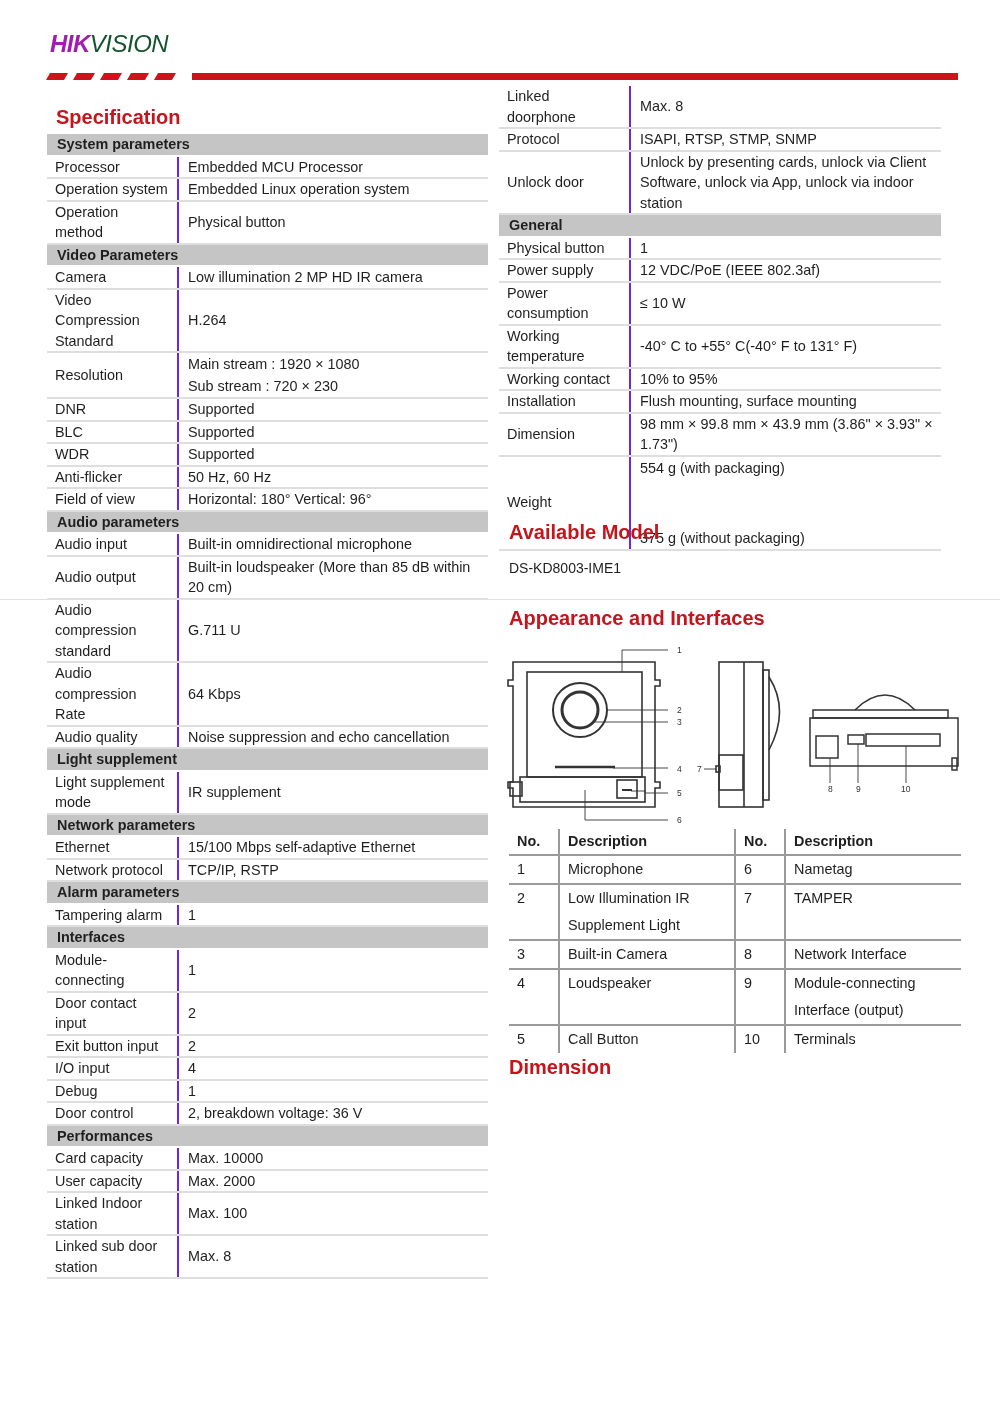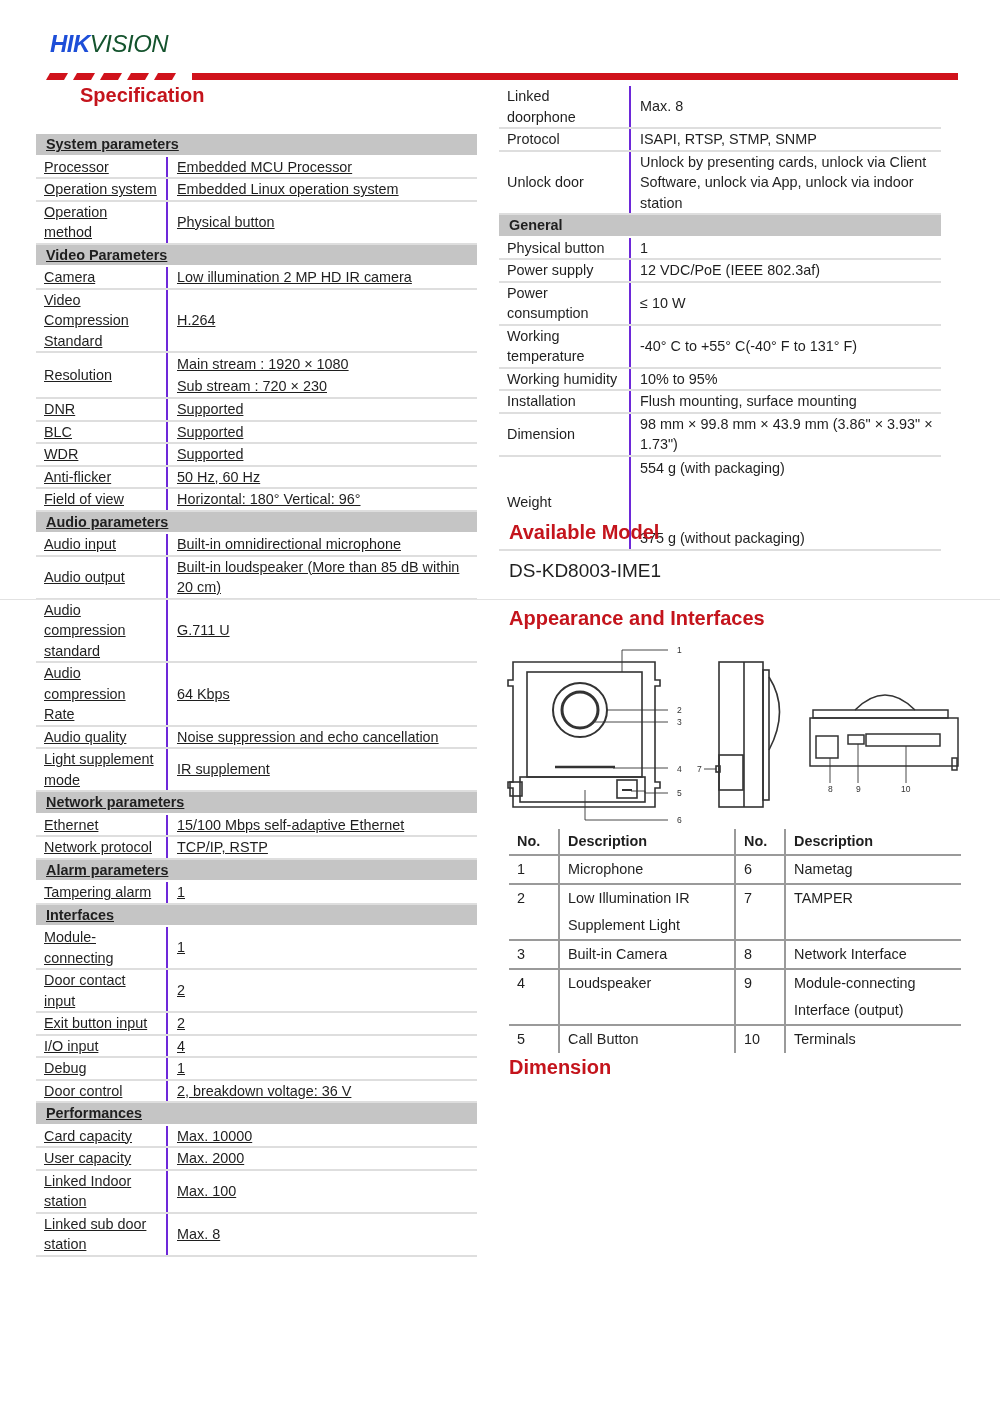--- a/index.html
+++ b/index.html
@@ -1,40 +1,40 @@
 <!DOCTYPE html>
 <html><head>
 <meta charset="utf-8">
 <style>
   * { box-sizing: border-box; margin: 0; padding: 0; }
   html, body { width: 1000px; height: 1414px; background: #ffffff; }
   body { position: relative; font-family: "Liberation Sans", "DejaVu Sans", sans-serif; color: #1f1f1f; overflow: hidden; }
 
   .logo { position: absolute; left: 50px; top: 30px; font-size: 24px; font-style: italic; font-weight: bold; letter-spacing: -0.5px; }
-  .logo .hik { color: #1d4ed8; }
+  .logo .hik { color: #a21caf; }
   .logo .vision { color: #14532d; font-weight: normal; }
 
   .stripe { position: absolute; top: 73px; left: 48px; height: 8px; display: flex; }
   .stripe .dash { width: 18px; height: 7px; background: #d0121b; transform: skewX(-30deg); margin-right: 9px; }
   .stripe-bar { position: absolute; top: 73px; left: 192px; width: 766px; height: 7px; background: #d0121b; }
 
   .section-title { position: absolute; color: #c4141c; font-weight: bold; font-size: 20px; }
 
   .page-rule { position: absolute; left: 0; top: 599px; width: 1000px; height: 1px; background: #e2e2e2; }
 
   table.spec { position: absolute; border-collapse: collapse; font-size: 14.4px; line-height: 20.5px; }
   table.spec td { vertical-align: middle; padding: 0 8px; border-bottom: 2px solid #dedede; }
   table.spec td.k { border-right: 2px solid #6d28d9; width: 131px; }
   table.spec tr.group td { background: #c5c5c5; font-weight: bold; padding: 0 10px; border-bottom: 2px solid #ffffff; }
   table.spec td.v { padding-left: 9px; }
 
-  #left-table { left: 36px; top: 134px; width: 441px; text-decoration: underline; }
+  #left-table { left: 47px; top: 134px; width: 441px; }
   #right-table { left: 499px; top: 86px; width: 442px; }
 
-  .model { position: absolute; left: 509px; top: 560px; font-size: 19px; }
+  .model { position: absolute; left: 509px; top: 560px; font-size: 14px; }
 
   svg.diagram { position: absolute; left: 500px; top: 640px; }
 
   table.legend { position: absolute; left: 509px; top: 829px; width: 452px; border-collapse: collapse; font-size: 14.4px; line-height: 27px; }
   table.legend td, table.legend th { vertical-align: top; padding: 0 8px; border-bottom: 2px solid #9a9a9a; text-align: left; }
   table.legend th { font-weight: bold; line-height: 25px; }
   table.legend .sep { border-right: 2px solid #9a9a9a; margin-left: 32px; }
   table.legend tr:last-child td { border-bottom: none; }
   table.legend .n { width: 50px; }
   table.legend .d { width: 176px; }
@@ -45,21 +45,21 @@
 <div class="logo"><span class="hik">HIK</span><span class="vision">VISION</span></div>
 <div class="stripe">
   <div class="dash"></div>
     <div class="dash"></div>
     <div class="dash"></div>
     <div class="dash"></div>
     <div class="dash"></div>
 </div>
 <div class="stripe-bar"></div>
 
-<div class="section-title" style="left:56px; top:84px;margin-left:24px;">Specification</div>
+<div class="section-title" style="left:56px; top:106px;">Specification</div>
 
 <table class="spec" id="left-table">
     <tbody>
       <tr class="group">
         <td colspan="2">System parameters</td>
       </tr>
       <tr>
         <td class="k">Processor</td>
         <td class="v">Embedded MCU Processor</td>
       </tr>
@@ -125,20 +125,23 @@
         <td class="v">G.711 U</td>
       </tr>
       <tr>
         <td class="k">Audio compression Rate</td>
         <td class="v">64 Kbps</td>
       </tr>
       <tr>
         <td class="k">Audio quality</td>
         <td class="v">Noise suppression and echo cancellation</td>
       </tr>
+      <tr class="group">
+        <td colspan="2">Light supplement</td>
+      </tr>
       <tr>
         <td class="k">Light supplement mode</td>
         <td class="v">IR supplement</td>
       </tr>
       <tr class="group">
         <td colspan="2">Network parameters</td>
       </tr>
       <tr>
         <td class="k">Ethernet</td>
         <td class="v">15/100 Mbps self-adaptive Ethernet</td>
@@ -229,21 +232,21 @@
       </tr>
       <tr>
         <td class="k">Power consumption</td>
         <td class="v">≤ 10 W</td>
       </tr>
       <tr>
         <td class="k">Working temperature</td>
         <td class="v">-40° C to +55° C(-40° F to 131° F)</td>
       </tr>
       <tr>
-        <td class="k">Working humidity</td>
+        <td class="k">Working contact</td>
         <td class="v">10% to 95%</td>
       </tr>
       <tr>
         <td class="k">Installation</td>
         <td class="v">Flush mounting, surface mounting</td>
       </tr>
       <tr>
         <td class="k">Dimension</td>
         <td class="v">98 mm × 99.8 mm × 43.9 mm (3.86" × 3.93" × 1.73")</td>
       </tr>

